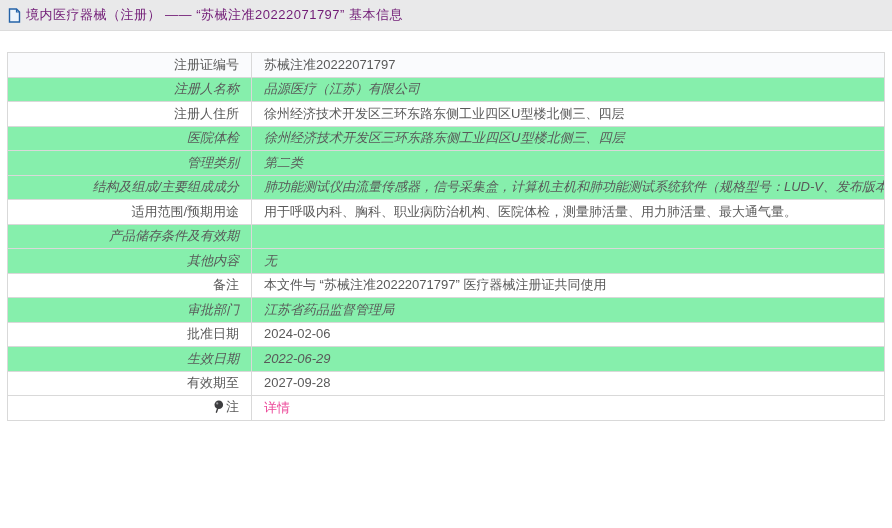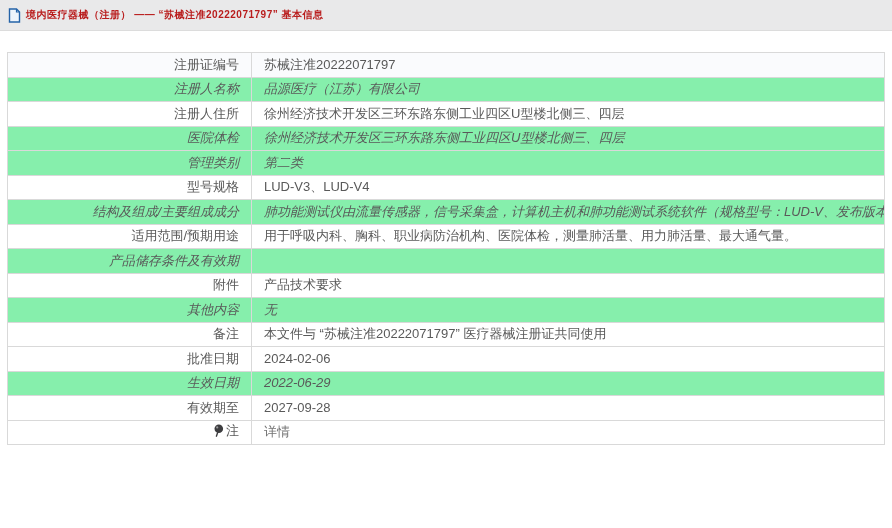--- a/index.html
+++ b/index.html
@@ -12,23 +12,23 @@
   .header-bar {
     height: 31px;
     background: #e9e9ea;
     border-bottom: 1px solid #dcdcdc;
     display: flex;
     align-items: center;
     padding: 0 8px;
   }
   .doc-icon { display: inline-flex; margin-right: 5px; }
   .header-title {
-    color: #b91c1c;
-    font-size: 10px;
-    font-weight: bold;
+    color: #701a75;
+    font-size: 13px;
+    font-weight: normal;
     letter-spacing: 0.5px;
   }
   table.info-table {
     border-collapse: collapse;
     margin: 21px 7px 0 7px;
     width: 878px;
     table-layout: fixed;
   }
   table.info-table td {
     border: 1px solid #d9d9d9;
@@ -43,21 +43,21 @@
   td.label-cell {
     width: 244px;
     text-align: right;
     color: #595959;
   }
   td.value-cell { text-align: left; }
   tr.row-odd  { background: #ffffff; }
   tr.row-even { background: #86efac; font-style: italic; }
   tr.row-first { background: #fafbfd; }
   a.detail-link {
-    color: #737373;
+    color: #ec4899;
     text-decoration: none;
     cursor: pointer;
   }
   .pin-icon {
     display: inline-block;
     vertical-align: -2px;
     margin-right: 2px;
   }
 </style>
 </head>
@@ -88,47 +88,43 @@
       <td class="value-cell">徐州经济技术开发区三环东路东侧工业四区U型楼北侧三、四层</td>
     </tr>
     <tr class="row-even">
       <td class="label-cell">医院体检</td>
       <td class="value-cell">徐州经济技术开发区三环东路东侧工业四区U型楼北侧三、四层</td>
     </tr>
     <tr class="row-even">
       <td class="label-cell">管理类别</td>
       <td class="value-cell">第二类</td>
     </tr>
-    <tr class="row-odd">
-      <td class="label-cell">型号规格</td>
-      <td class="value-cell">LUD-V3、LUD-V4</td>
-    </tr>
     <tr class="row-even">
       <td class="label-cell">结构及组成/主要组成成分</td>
       <td class="value-cell">肺功能测试仪由流量传感器，信号采集盒，计算机主机和肺功能测试系统软件（规格型号：LUD-V、发布版本：V1.0）组成。</td>
     </tr>
     <tr class="row-odd">
       <td class="label-cell">适用范围/预期用途</td>
       <td class="value-cell">用于呼吸内科、胸科、职业病防治机构、医院体检，测量肺活量、用力肺活量、最大通气量。</td>
     </tr>
     <tr class="row-even">
       <td class="label-cell">产品储存条件及有效期</td>
       <td class="value-cell"></td>
     </tr>
-    <tr class="row-odd">
-      <td class="label-cell">附件</td>
-      <td class="value-cell">产品技术要求</td>
-    </tr>
     <tr class="row-even">
       <td class="label-cell">其他内容</td>
       <td class="value-cell">无</td>
     </tr>
     <tr class="row-odd">
       <td class="label-cell">备注</td>
       <td class="value-cell">本文件与 “苏械注准20222071797” 医疗器械注册证共同使用</td>
+    </tr>
+    <tr class="row-even">
+      <td class="label-cell">审批部门</td>
+      <td class="value-cell">江苏省药品监督管理局</td>
     </tr>
     <tr class="row-odd">
       <td class="label-cell">批准日期</td>
       <td class="value-cell">2024-02-06</td>
     </tr>
     <tr class="row-even">
       <td class="label-cell">生效日期</td>
       <td class="value-cell">2022-06-29</td>
     </tr>
     <tr class="row-odd">

